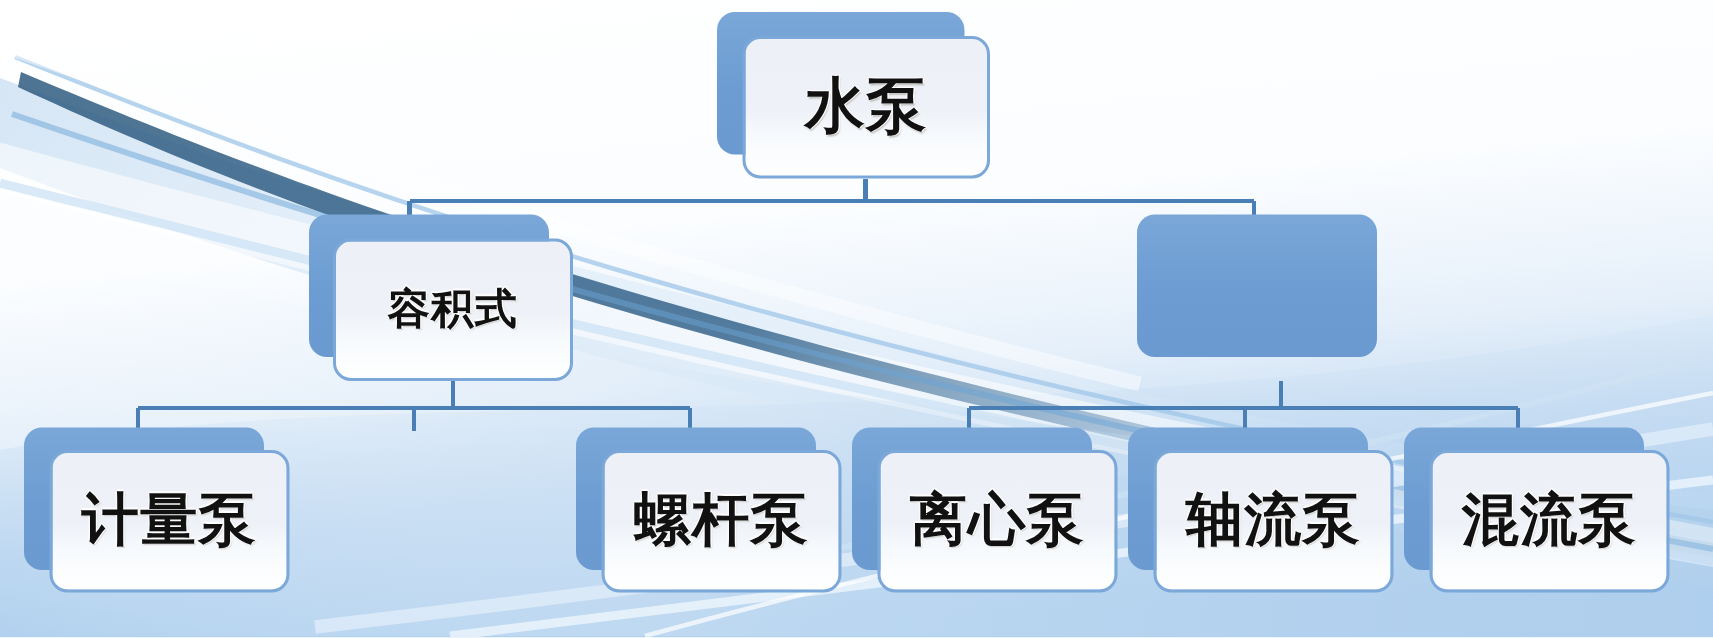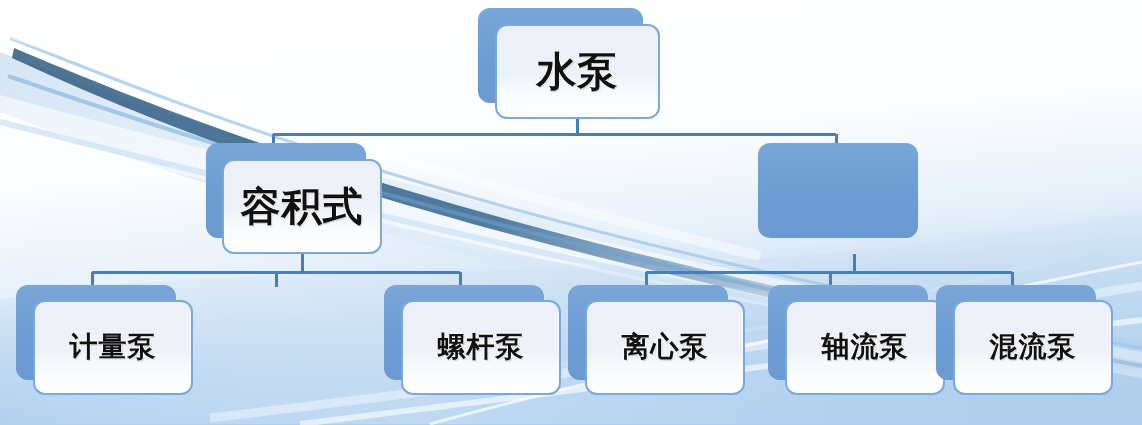--- a/index.html
+++ b/index.html
@@ -57,22 +57,22 @@
     letter-spacing: 1px;
     white-space: nowrap;
     text-shadow:
       1px 0 0 rgba(255,255,255,0.95),
       -1px 0 0 rgba(255,255,255,0.55),
       0 -1px 0 rgba(255,255,255,0.85),
       1px 1px 1px rgba(120,110,90,0.35);
     transform: translateY(-1px);
   }
   .root .label  { font-size: 40px; }
-  .level2 .label{ font-size: 40px; }
-  .leaf .label  { font-size: 28px; }
+  .level2 .label{ font-size: 28px; }
+  .leaf .label  { font-size: 38px; }
 </style>
 </head>
 <body>
 
 <div id="stage">
 
   <svg id="bg" viewBox="0 0 1142 425" preserveAspectRatio="none" aria-hidden="true">
     <defs>
       <linearGradient id="gBase" x1="0" y1="0" x2="0.25" y2="1">
         <stop offset="0%" stop-color="#ffffff"></stop>
@@ -186,21 +186,21 @@
     </div>
   </div>
 
   <div class="node leaf" style="left:568px; top:285px; width:177px; height:110px;border-radius:22px;">
     <div class="back" style="width:160px; height:95px;"></div>
     <div class="front" style="left:17px; top:15px; width:160px; height:95px;">
       <span class="label">离心泵</span>
     </div>
   </div>
 
-  <div class="node leaf" style="left:768px; top:285px; width:177px; height:98px;">
+  <div class="node leaf" style="left:752px; top:285px; width:177px; height:98px;">
     <div class="back" style="width:160px; height:95px;"></div>
     <div class="front" style="left:17px; top:15px; width:160px; height:95px;">
       <span class="label">轴流泵</span>
     </div>
   </div>
 
   <div class="node leaf" style="left:936px; top:285px; width:177px; height:110px;text-decoration:underline;">
     <div class="back" style="width:160px; height:95px;"></div>
     <div class="front" style="left:17px; top:15px; width:160px; height:95px;">
       <span class="label">混流泵</span>

